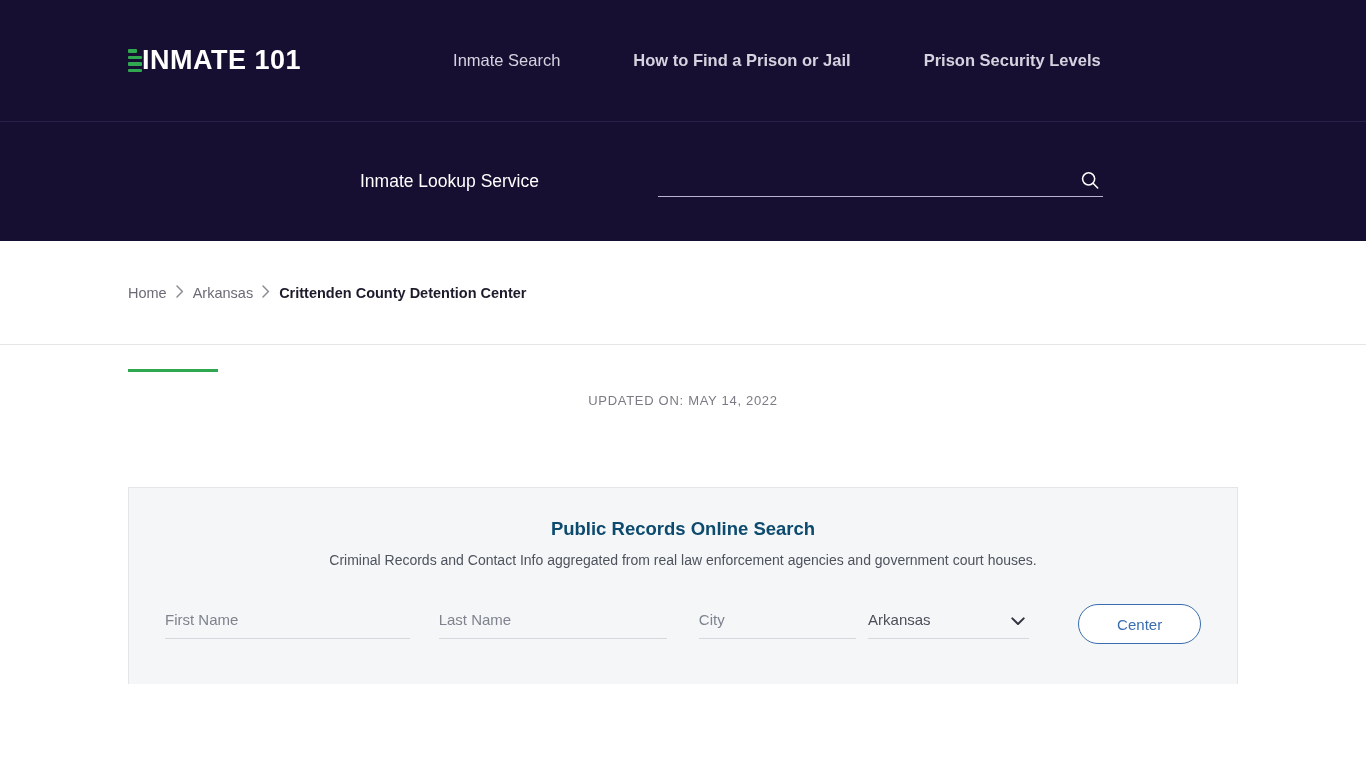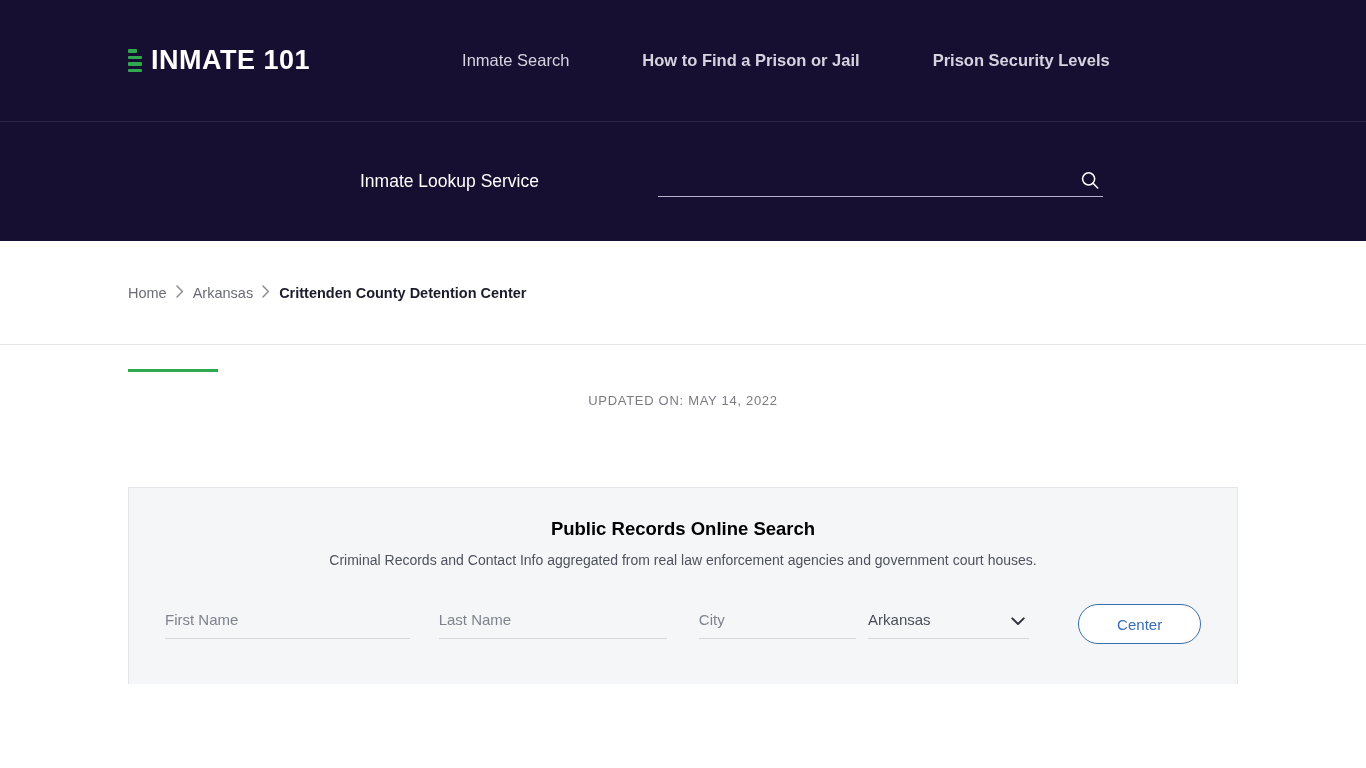--- a/index.html
+++ b/index.html
@@ -20,21 +20,21 @@
   .nav-row {
     height: 122px;
     display: flex;
     align-items: center;
     padding: 0 128px;
     border-bottom: 1px solid #2a2048;
   }
   .logo {
     display: flex;
     align-items: center;
-    gap: 9px;
+    gap: 0;
     margin-right: 152px;
     text-decoration: none;
   }
   .logo-bars {
     display: flex;
     flex-direction: column;
     justify-content: center;
     gap: 3px;
     width: 14px;
   }
@@ -165,21 +165,21 @@
   .records-panel {
     margin-top: 79px;
     background: #f5f6f8;
     border: 1px solid #e3e5e9;
     border-bottom: none;
     padding: 30px 36px 40px 36px;
   }
   .panel-title {
     margin: 0;
     text-align: center;
-    color: #000000;
+    color: #0c4a6e;
     font-size: 18.5px;
     font-weight: bold;
   }
   .panel-sub {
     margin: 12px 0 0 0;
     text-align: center;
     color: #4d525c;
     font-size: 14px;
   }
   .form-row {

